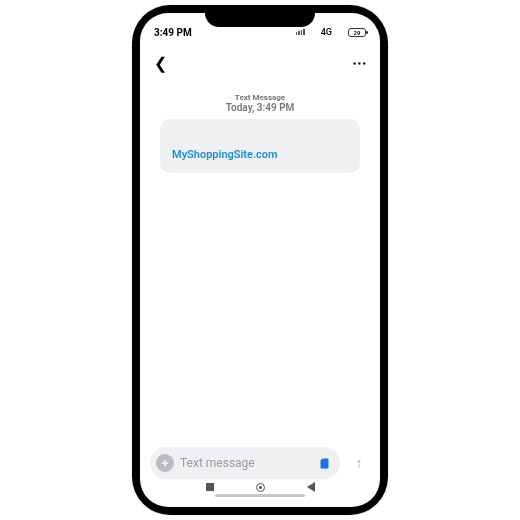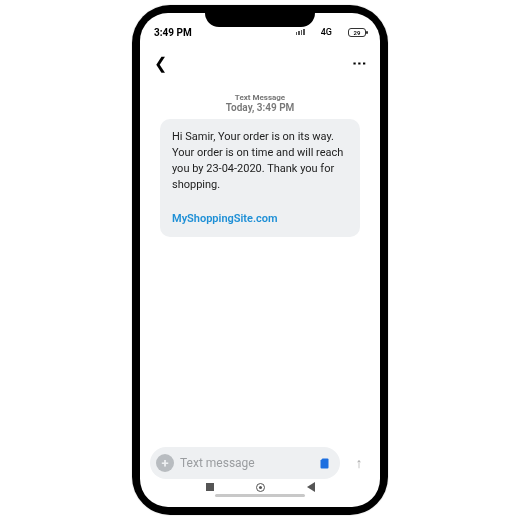--- a/index.html
+++ b/index.html
@@ -288,21 +288,20 @@
       <span class="back-icon">❮</span>
       <span class="more-icon">⋮</span>
     </div>
 
     <div class="thread">
       <div class="meta">
         <span class="meta-type">Text Message</span>
         <span class="meta-time">Today, 3:49 PM</span>
       </div>
       <div class="bubble">
-        <span>Hi Samir, Your order is on its way. Your order is on time and will reach you by 23-04-2020. Thank you for shopping.</span>
         <span class="link">MyShoppingSite.com</span>
       </div>
     </div>
 
     <div class="input-area">
       <div class="input-row">
         <div class="input-pill">
           <span class="add-circle">+</span>
           <span class="input-placeholder">Text message</span>
           <span class="sim-icon">

